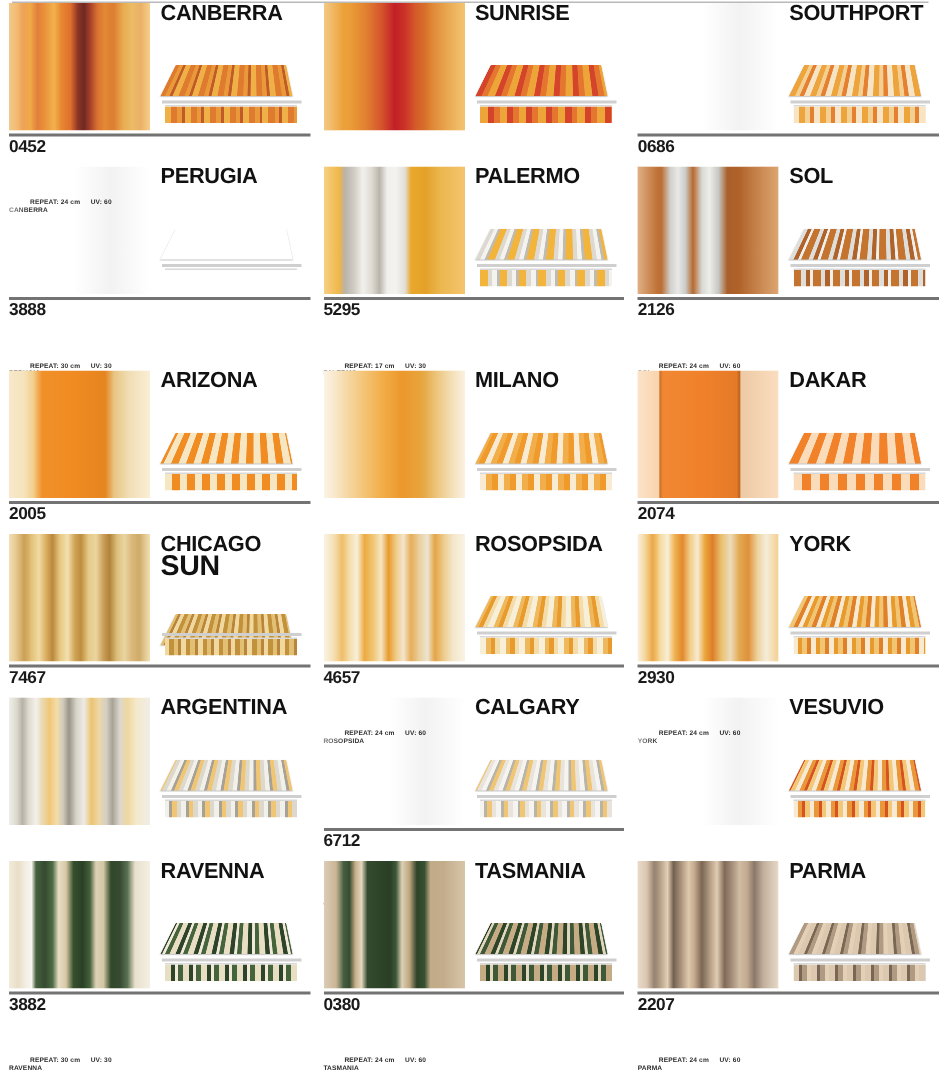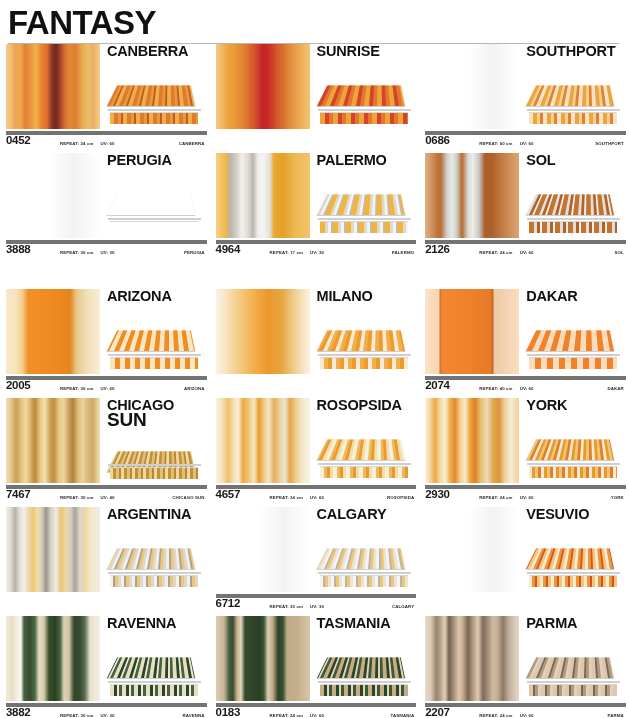--- a/index.html
+++ b/index.html
@@ -133,26 +133,27 @@
     left: 1px;
     bottom: 13px;
     width: 93px;
     height: 2px;
     background: #cfcfcf;
   }
 
   
   .info {
     display: flex;
-    align-items: flex-end;
-    border-top: 4px solid #737373;
+    align-items: flex-start;
+    border-top: 2px solid #737373;
     margin-top: 2px;
     padding-top: 1px;
     height: 15px;
     white-space: nowrap;
+    flex-direction: column;
   }
   .code {
     font-size: 11.5px;
     font-weight: bold;
     color: #1a1a1a;
     width: 40px;
     flex: 0 0 40px;
     letter-spacing: -0.3px;
   }
   .specs {
@@ -173,23 +174,20 @@
     padding-right: 2px;
     letter-spacing: 0.1px;
   }
   .row-spacer { height: 7px; }
 </style>
 </head>
 <body>
 
 <div id="page">
 
-  <div class="title-bar">
-    <div class="catalog-title">FANTASY</div>
-  </div>
   <div class="title-rule"></div>
 
   <div id="groups-container">
       <div class="group">
         <div class="row">
           <div class="cell">
             <div class="card-body">
               <div class="swatch">
                 <div class="swatch-inner" style="background: linear-gradient(to right, rgb(232, 163, 58) 0px, rgb(237, 163, 60) 5px, rgb(233, 145, 58) 9px, rgb(240, 166, 63) 14px, rgb(224, 122, 51) 19px, rgb(233, 143, 53) 24px, rgb(242, 176, 71) 30px, rgb(232, 133, 47) 35px, rgb(223, 111, 44) 41px, rgb(142, 52, 38) 46px, rgb(110, 42, 34) 50px, rgb(168, 64, 42) 54px, rgb(224, 118, 50) 59px, rgb(236, 144, 56) 64px, rgb(232, 129, 47) 70px, rgb(240, 168, 64) 76px, rgb(238, 180, 74) 82px, rgb(232, 154, 58) 88px, rgb(242, 187, 85) 94px);"></div>
                 <div class="swatch-sheen"></div>
@@ -299,21 +297,21 @@
                     <div class="stripes" style="background: repeating-linear-gradient(to right, rgb(242, 180, 58) 0px, rgb(242, 180, 58) 5px, rgb(221, 217, 209) 5px, rgb(221, 217, 209) 8px, rgb(245, 243, 239) 8px, rgb(245, 243, 239) 11px, rgb(192, 187, 177) 11px, rgb(192, 187, 177) 13px);"></div>
                   </div>
                   <div class="awning-bar"></div>
                   <div class="awning-valance">
                     <div class="stripes" style="background: repeating-linear-gradient(to right, rgb(242, 180, 58) 0px, rgb(242, 180, 58) 5px, rgb(221, 217, 209) 5px, rgb(221, 217, 209) 8px, rgb(245, 243, 239) 8px, rgb(245, 243, 239) 11px, rgb(192, 187, 177) 11px, rgb(192, 187, 177) 13px);"></div>
                   </div>
                 </div>
               </div>
             </div>
             <div class="info">
-              <span class="code">4964</span>
+              <span class="code">5295</span>
               <span class="specs"><span>REPEAT: 17 cm</span><span class="uv">UV: 30</span></span>
               <span class="name-mini">PALERMO</span>
             </div>
           </div>
           <div class="cell">
             <div class="card-body">
               <div class="swatch">
                 <div class="swatch-inner" style="background: linear-gradient(to right, rgb(200, 118, 47) 0px, rgb(192, 110, 45) 8px, rgb(184, 105, 44) 16px, rgb(207, 208, 204) 22px, rgb(232, 233, 230) 27px, rgb(201, 202, 198) 32px, rgb(182, 104, 44) 37px, rgb(216, 217, 213) 43px, rgb(239, 239, 236) 48px, rgb(203, 204, 200) 54px, rgb(176, 98, 43) 60px, rgb(187, 106, 45) 70px, rgb(197, 116, 48) 82px, rgb(205, 126, 51) 94px);"></div>
                 <div class="swatch-sheen"></div>
               </div>
@@ -598,21 +596,21 @@
                     <div class="stripes" style="background: repeating-linear-gradient(to right, rgb(198, 172, 132) 0px, rgb(198, 172, 132) 4px, rgb(46, 68, 40) 4px, rgb(46, 68, 40) 7px, rgb(226, 214, 188) 7px, rgb(226, 214, 188) 9px, rgb(62, 88, 56) 9px, rgb(62, 88, 56) 12px);"></div>
                   </div>
                   <div class="awning-bar"></div>
                   <div class="awning-valance">
                     <div class="stripes" style="background: repeating-linear-gradient(to right, rgb(198, 172, 132) 0px, rgb(198, 172, 132) 4px, rgb(46, 68, 40) 4px, rgb(46, 68, 40) 7px, rgb(226, 214, 188) 7px, rgb(226, 214, 188) 9px, rgb(62, 88, 56) 9px, rgb(62, 88, 56) 12px);"></div>
                   </div>
                 </div>
               </div>
             </div>
             <div class="info">
-              <span class="code">0183</span>
+              <span class="code">0380</span>
               <span class="specs"><span>REPEAT: 24 cm</span><span class="uv">UV: 60</span></span>
               <span class="name-mini">TASMANIA</span>
             </div>
           </div>
           <div class="cell">
             <div class="card-body">
               <div class="swatch">
                 <div class="swatch-inner" style="background: linear-gradient(to right, rgb(216, 192, 164) 0px, rgb(207, 180, 150) 6px, rgb(138, 116, 96) 11px, rgb(176, 154, 130) 15px, rgb(226, 205, 178) 20px, rgb(110, 92, 76) 24px, rgb(168, 144, 120) 29px, rgb(221, 200, 172) 34px, rgb(196, 168, 140) 38px, rgb(122, 102, 84) 43px, rgb(180, 156, 132) 48px, rgb(228, 208, 182) 53px, rgb(132, 110, 90) 58px, rgb(172, 148, 128) 63px, rgb(218, 198, 170) 68px, rgb(200, 172, 144) 73px, rgb(128, 106, 88) 78px, rgb(184, 160, 136) 84px, rgb(220, 200, 174) 94px);"></div>
                 <div class="swatch-sheen"></div>
               </div>

